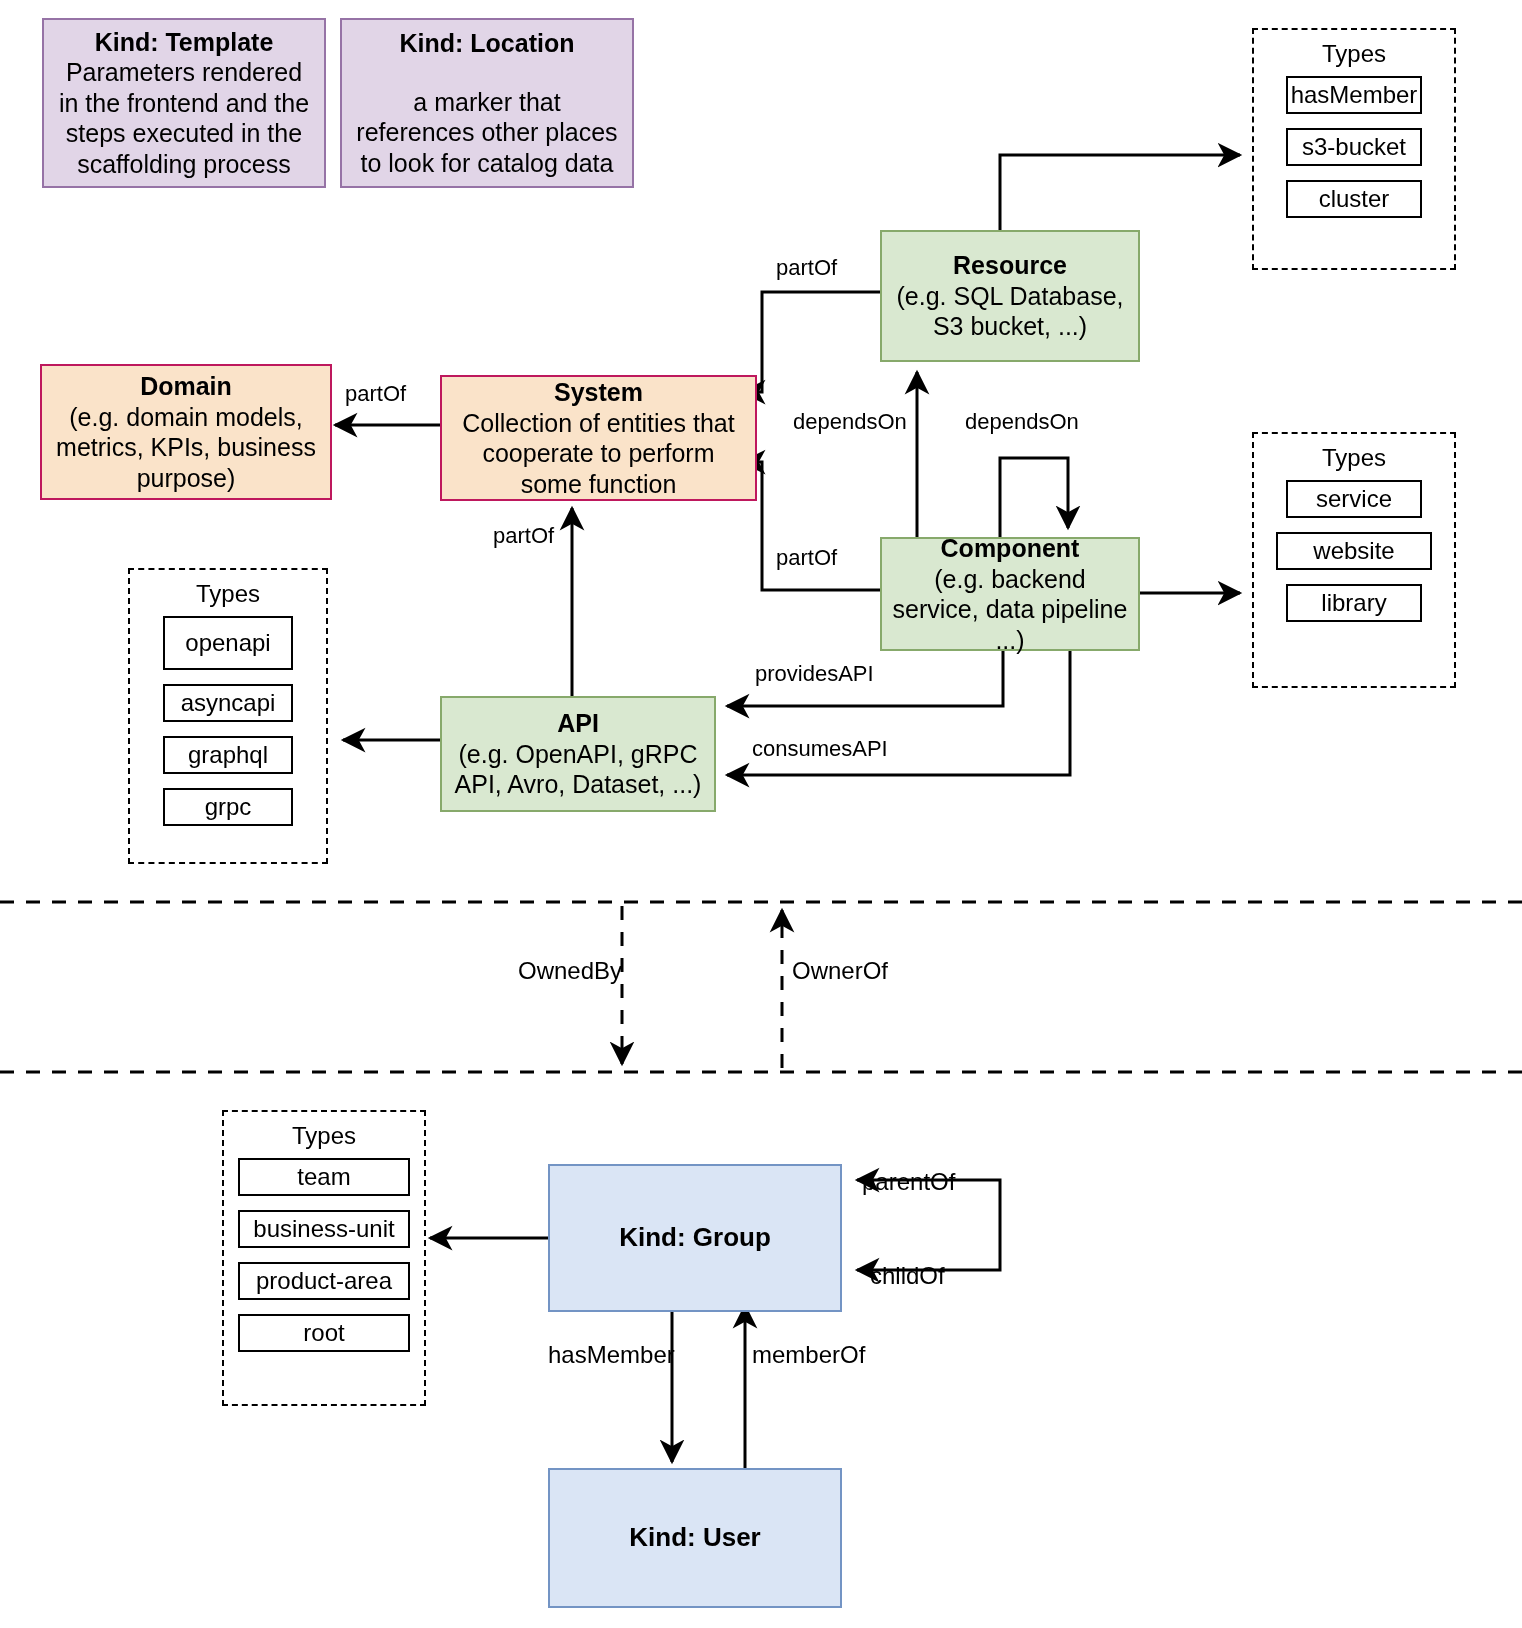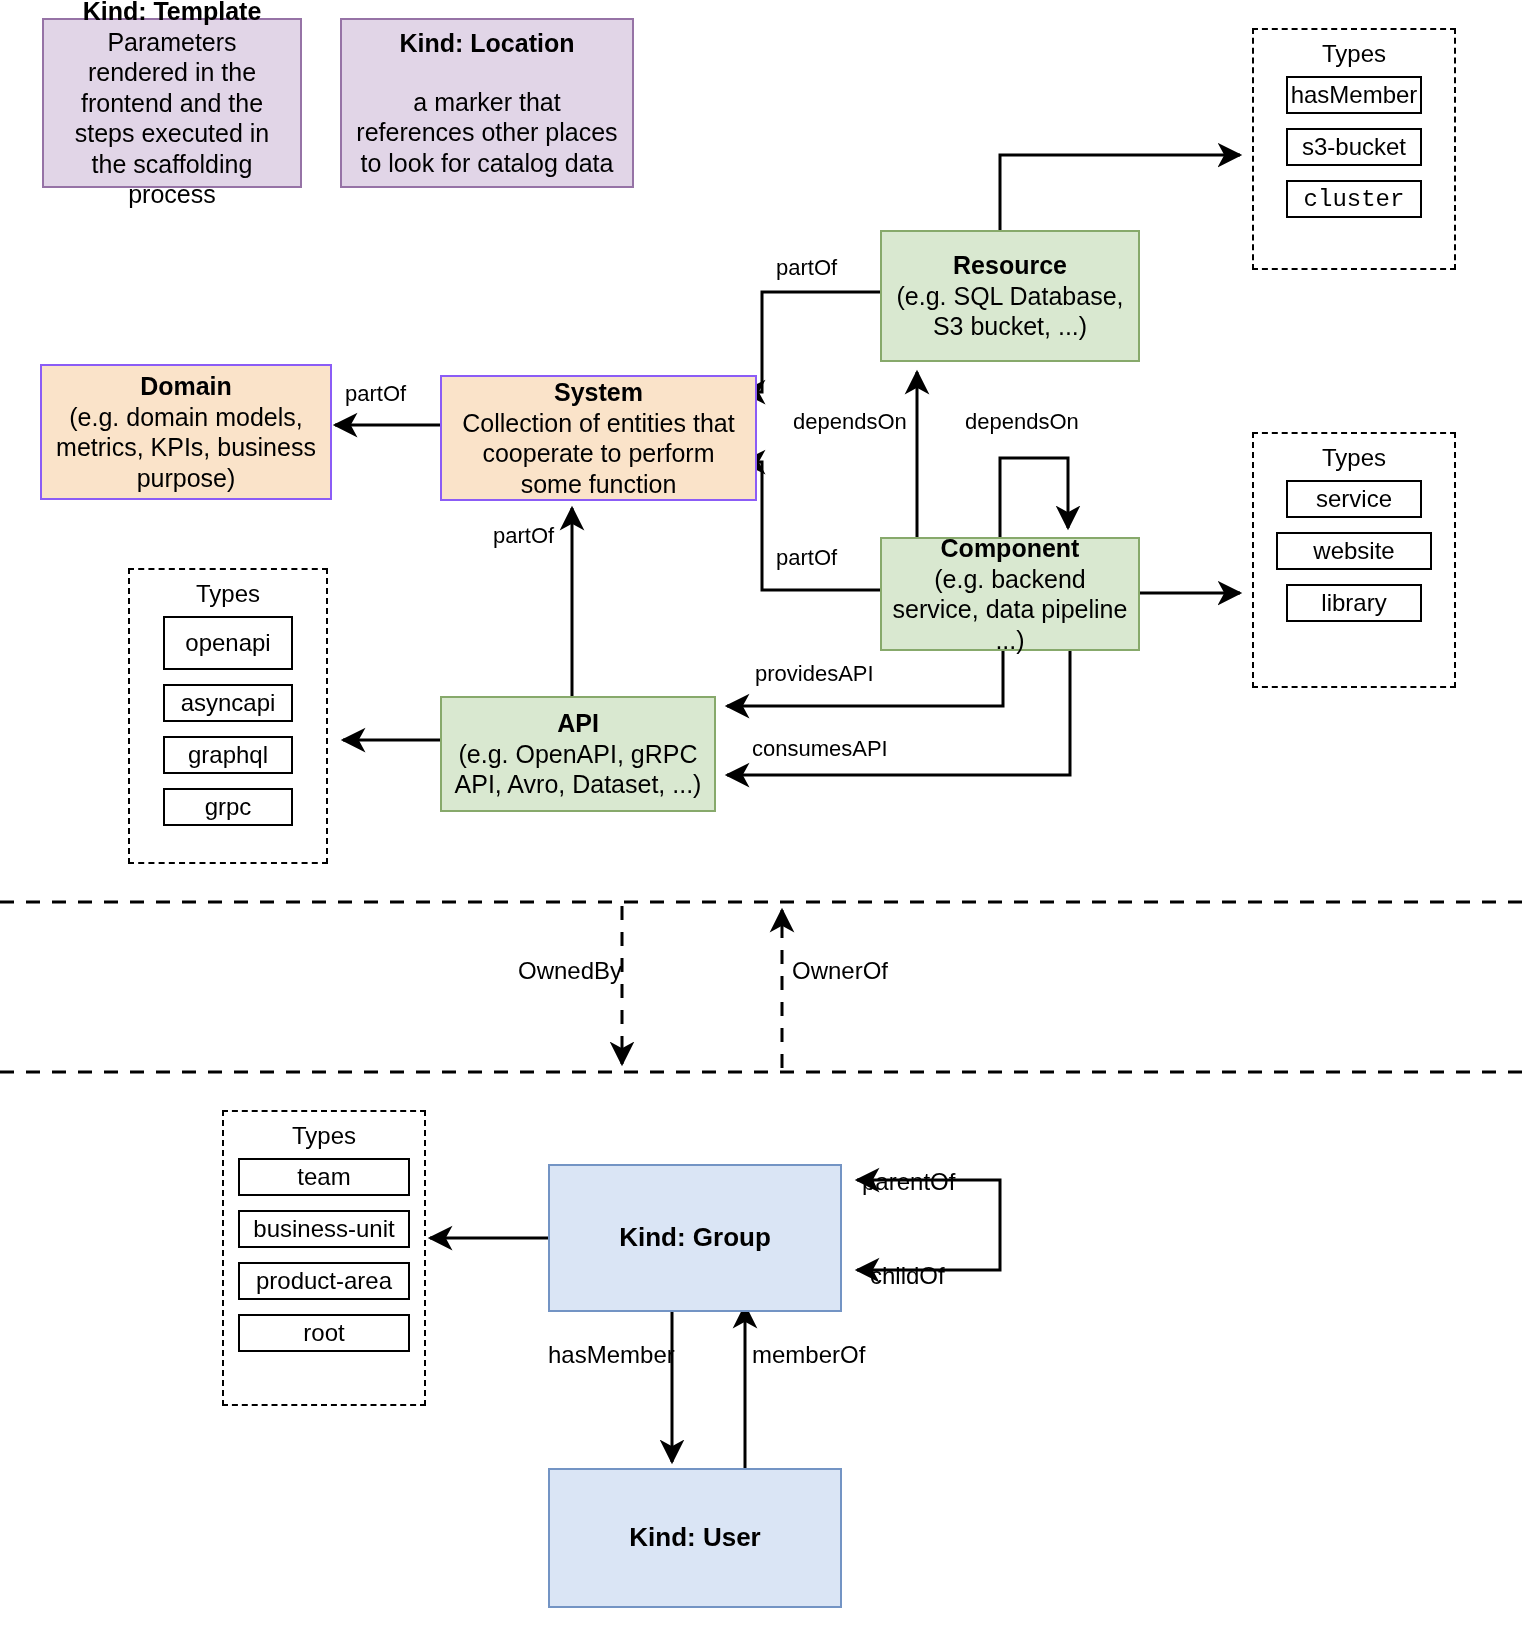--- a/index.html
+++ b/index.html
@@ -3,21 +3,21 @@
 <meta charset="utf-8">
 <style>
   html,body{margin:0;padding:0;background:#ffffff;}
   body{width:1522px;height:1628px;font-family:"Liberation Sans",sans-serif;color:#000;}
   #stage{position:relative;width:1522px;height:1628px;overflow:hidden;}
   svg.layer{position:absolute;left:0;top:0;width:1522px;height:1628px;}
   .node{position:absolute;box-sizing:border-box;display:flex;flex-direction:column;
         align-items:center;justify-content:center;text-align:center;line-height:1.22;}
   .node .ttl{font-weight:bold;}
   .purple{background:#e1d5e7;border:2px solid #9673a6;}
-  .orange{background:#fae3c9;border:2px solid #8b5cf6;}
+  .orange{background:#fae3c9;border:2px solid #be185d;}
   .green{background:#d9e8d0;border:2px solid #87a96b;}
   .blue{background:#dae5f5;border:2px solid #7394c4;}
   .typesbox{position:absolute;box-sizing:border-box;border:2px dashed #000;background:#fff;
             display:flex;flex-direction:column;align-items:center;}
   .typesbox .hdr{font-size:24px;margin-top:10px;margin-bottom:8px;}
   .chip{box-sizing:border-box;border:2px solid #000;background:#fff;display:flex;
         align-items:center;justify-content:center;font-size:24px;margin-bottom:14px;}
   .elabel{position:absolute;font-size:22px;white-space:nowrap;background:transparent;}
   .t26{font-size:26px;}
   .t25{font-size:25px;}
@@ -68,21 +68,21 @@
 
       <path d="M1000,1238 L1000,1180 L857,1180" marker-end="url(#arw)"></path>
       <path d="M1000,1238 L1000,1270 L857,1270" marker-end="url(#arw)"></path>
 
       <path d="M672,1300 L672,1462" marker-end="url(#arw)"></path>
 
       <path d="M745,1468 L745,1306" marker-end="url(#arw)"></path>
     </g>
   </svg>
 
-  <div class="node purple t25" style="left:42px;top:18px;width:260px;height:170px;padding:16px 12px;">
+  <div class="node purple t25" style="left:42px;top:18px;width:284px;height:170px;padding:16px 12px;">
     <div class="ttl">Kind: Template</div>
     <div>Parameters rendered in the frontend and the steps executed in  the scaffolding process</div>
   </div>
 
   <div class="node purple t25" style="left:340px;top:18px;width:294px;height:170px;padding:6px 12px;gap:28px;">
     <div class="ttl">Kind: Location</div>
     <div>a marker that references other places to look for catalog data</div>
   </div>
 
   <div class="node orange t25" style="left:40px;top:364px;width:292px;height:136px;padding:4px 10px;">
@@ -115,21 +115,21 @@
   </div>
 
   <div class="node blue t26" style="left:548px;top:1468px;width:294px;height:140px;">
     <div class="ttl">Kind: User</div>
   </div>
 
   <div class="typesbox" style="left:1252px;top:28px;width:204px;height:242px;">
     <div class="hdr">Types</div>
     <div class="chip" style="width:136px;height:38px;">hasMember</div>
     <div class="chip" style="width:136px;height:38px;">s3-bucket</div>
-    <div class="chip" style="width:136px;height:38px;font-family:Liberation Mono, monospace;">cluster</div>
+    <div class="chip" style="width:136px;height:38px;">cluster</div>
   </div>
 
   <div class="typesbox" style="left:1252px;top:432px;width:204px;height:256px;">
     <div class="hdr">Types</div>
     <div class="chip" style="width:136px;height:38px;">service</div>
     <div class="chip" style="width:156px;height:38px;">website</div>
     <div class="chip" style="width:136px;height:38px;">library</div>
   </div>
 
   <div class="typesbox" style="left:128px;top:568px;width:200px;height:296px;">

